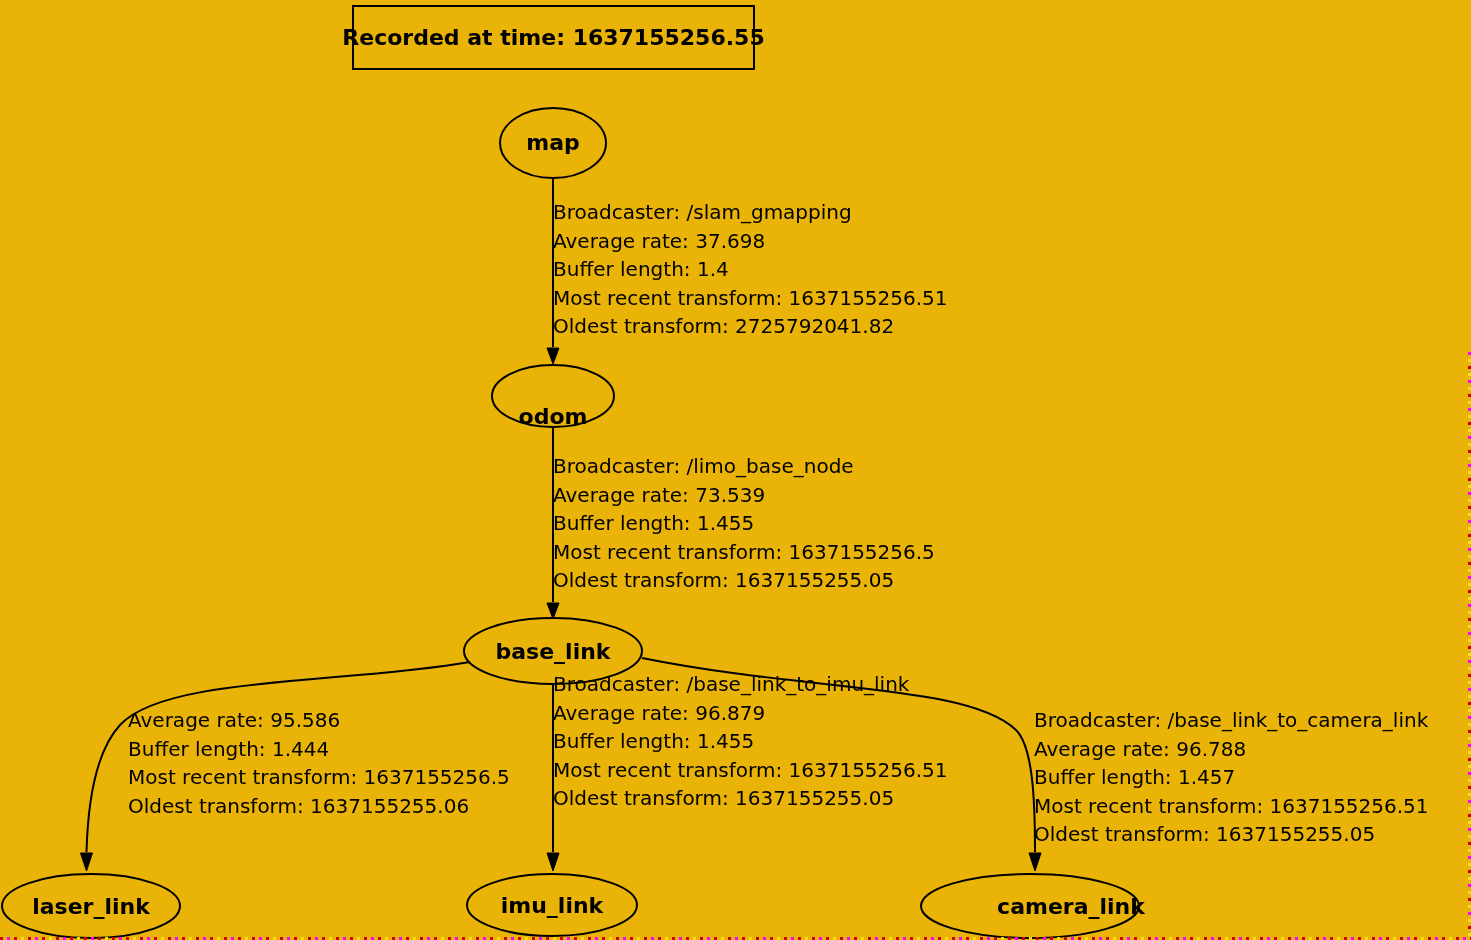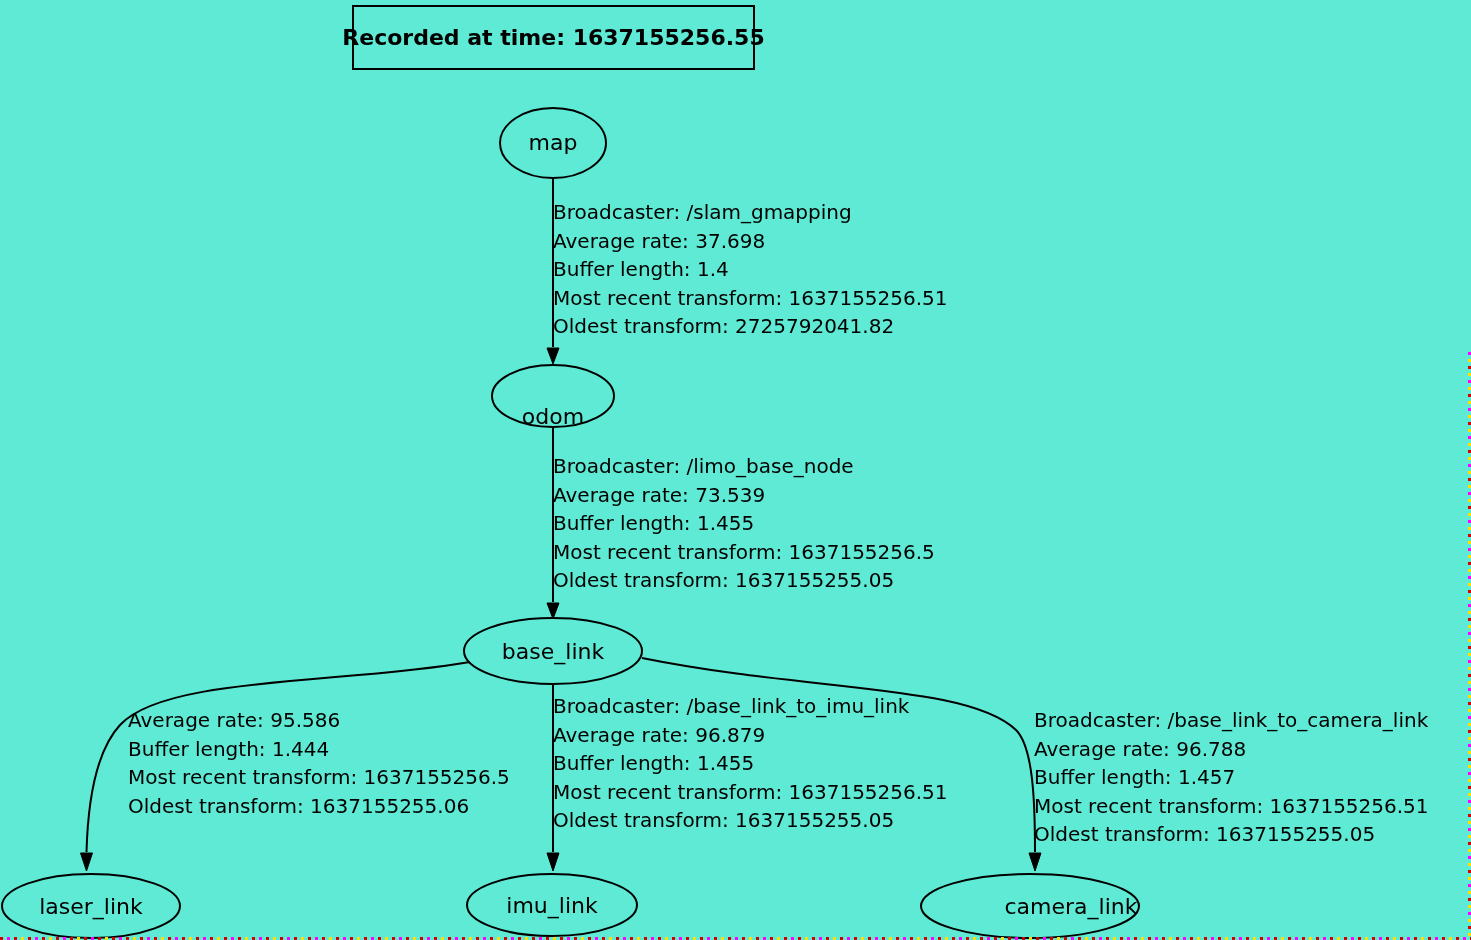--- a/index.html
+++ b/index.html
@@ -5,39 +5,39 @@
   html, body {
     margin: 0; padding: 0;
     width: 1471px; height: 940px;
     background: #ffffff;
     overflow: hidden;
     font-family: "DejaVu Sans", sans-serif;
   }
   .canvas {
     position: relative;
     width: 1471px; height: 940px;
-    background: #5eead4;
+    background: #eab308;
   }
   .canvas > svg { position: absolute; left: 0; top: 0; }
   .edge { fill: none; stroke: #000000; stroke-width: 2; }
   .node-ellipse { fill: none; stroke: #000000; stroke-width: 2; }
   .arrowhead { fill: #000000; stroke: #000000; }
   .titlebox {
     position: absolute;
     left: 352px; top: 5px;
     width: 399px; height: 61px;
     border: 2px solid #000000;
     display: flex; align-items: center; justify-content: center;
     font-weight: 700; font-size: 22px; color: #000000;
     white-space: nowrap;
   }
   .node-label {
     position: absolute;
     transform: translate(-50%, -50%);
-    font-weight: 400; font-size: 22px; color: #000000;
+    font-weight: 700; font-size: 22px; color: #000000;
     white-space: nowrap;
   }
   .edge-label {
     position: absolute;
     font-weight: 400; font-size: 20px; color: #000000;
     line-height: 28.5px;
     white-space: nowrap;
   }
   .marquee-bottom {
     position: absolute;
@@ -117,21 +117,21 @@
     <div>Oldest transform: 1637155255.05</div>
   </div>
 
   <div class="edge-label" style="left:128px; top:706px">
     <div>Average rate: 95.586</div>
     <div>Buffer length: 1.444</div>
     <div>Most recent transform: 1637155256.5</div>
     <div>Oldest transform: 1637155255.06</div>
   </div>
 
-  <div class="edge-label" style="left:553px; top:692px">
+  <div class="edge-label" style="left:553px; top:670px">
     <div>Broadcaster: /base_link_to_imu_link</div>
     <div>Average rate: 96.879</div>
     <div>Buffer length: 1.455</div>
     <div>Most recent transform: 1637155256.51</div>
     <div>Oldest transform: 1637155255.05</div>
   </div>
 
   <div class="edge-label" style="left:1034px; top:706px">
     <div>Broadcaster: /base_link_to_camera_link</div>
     <div>Average rate: 96.788</div>

